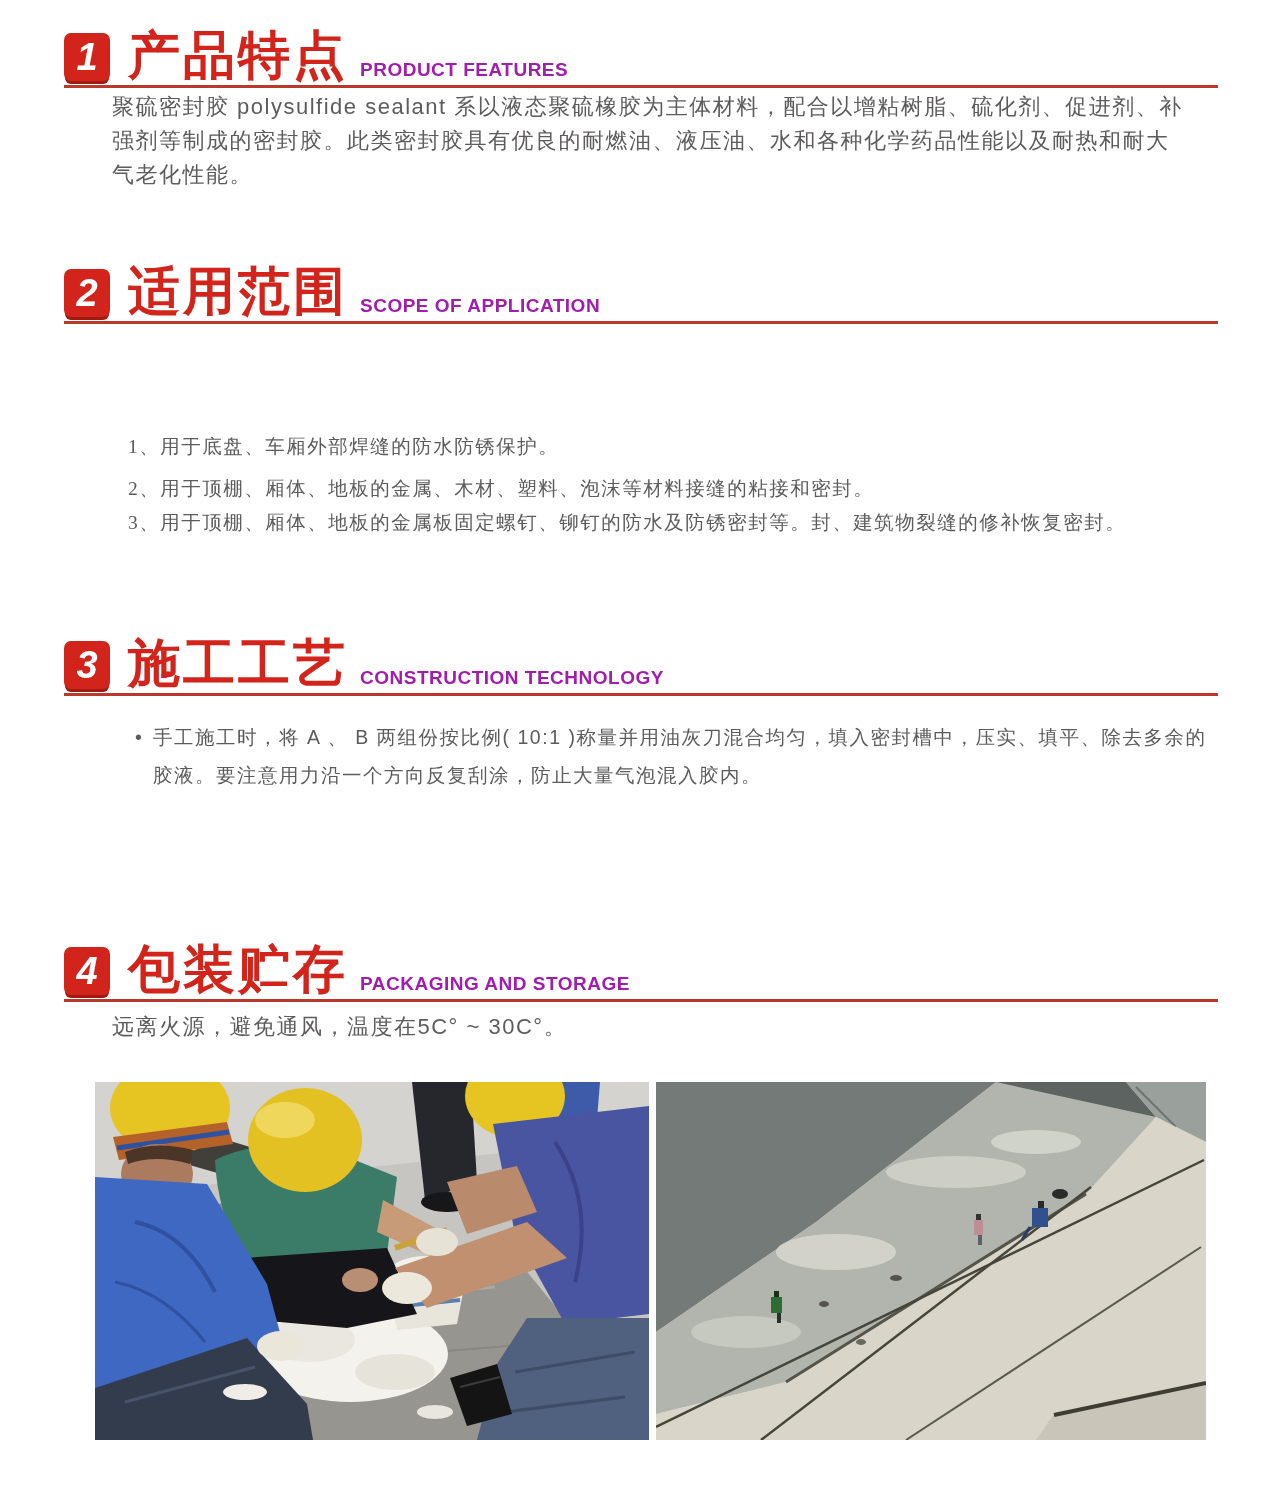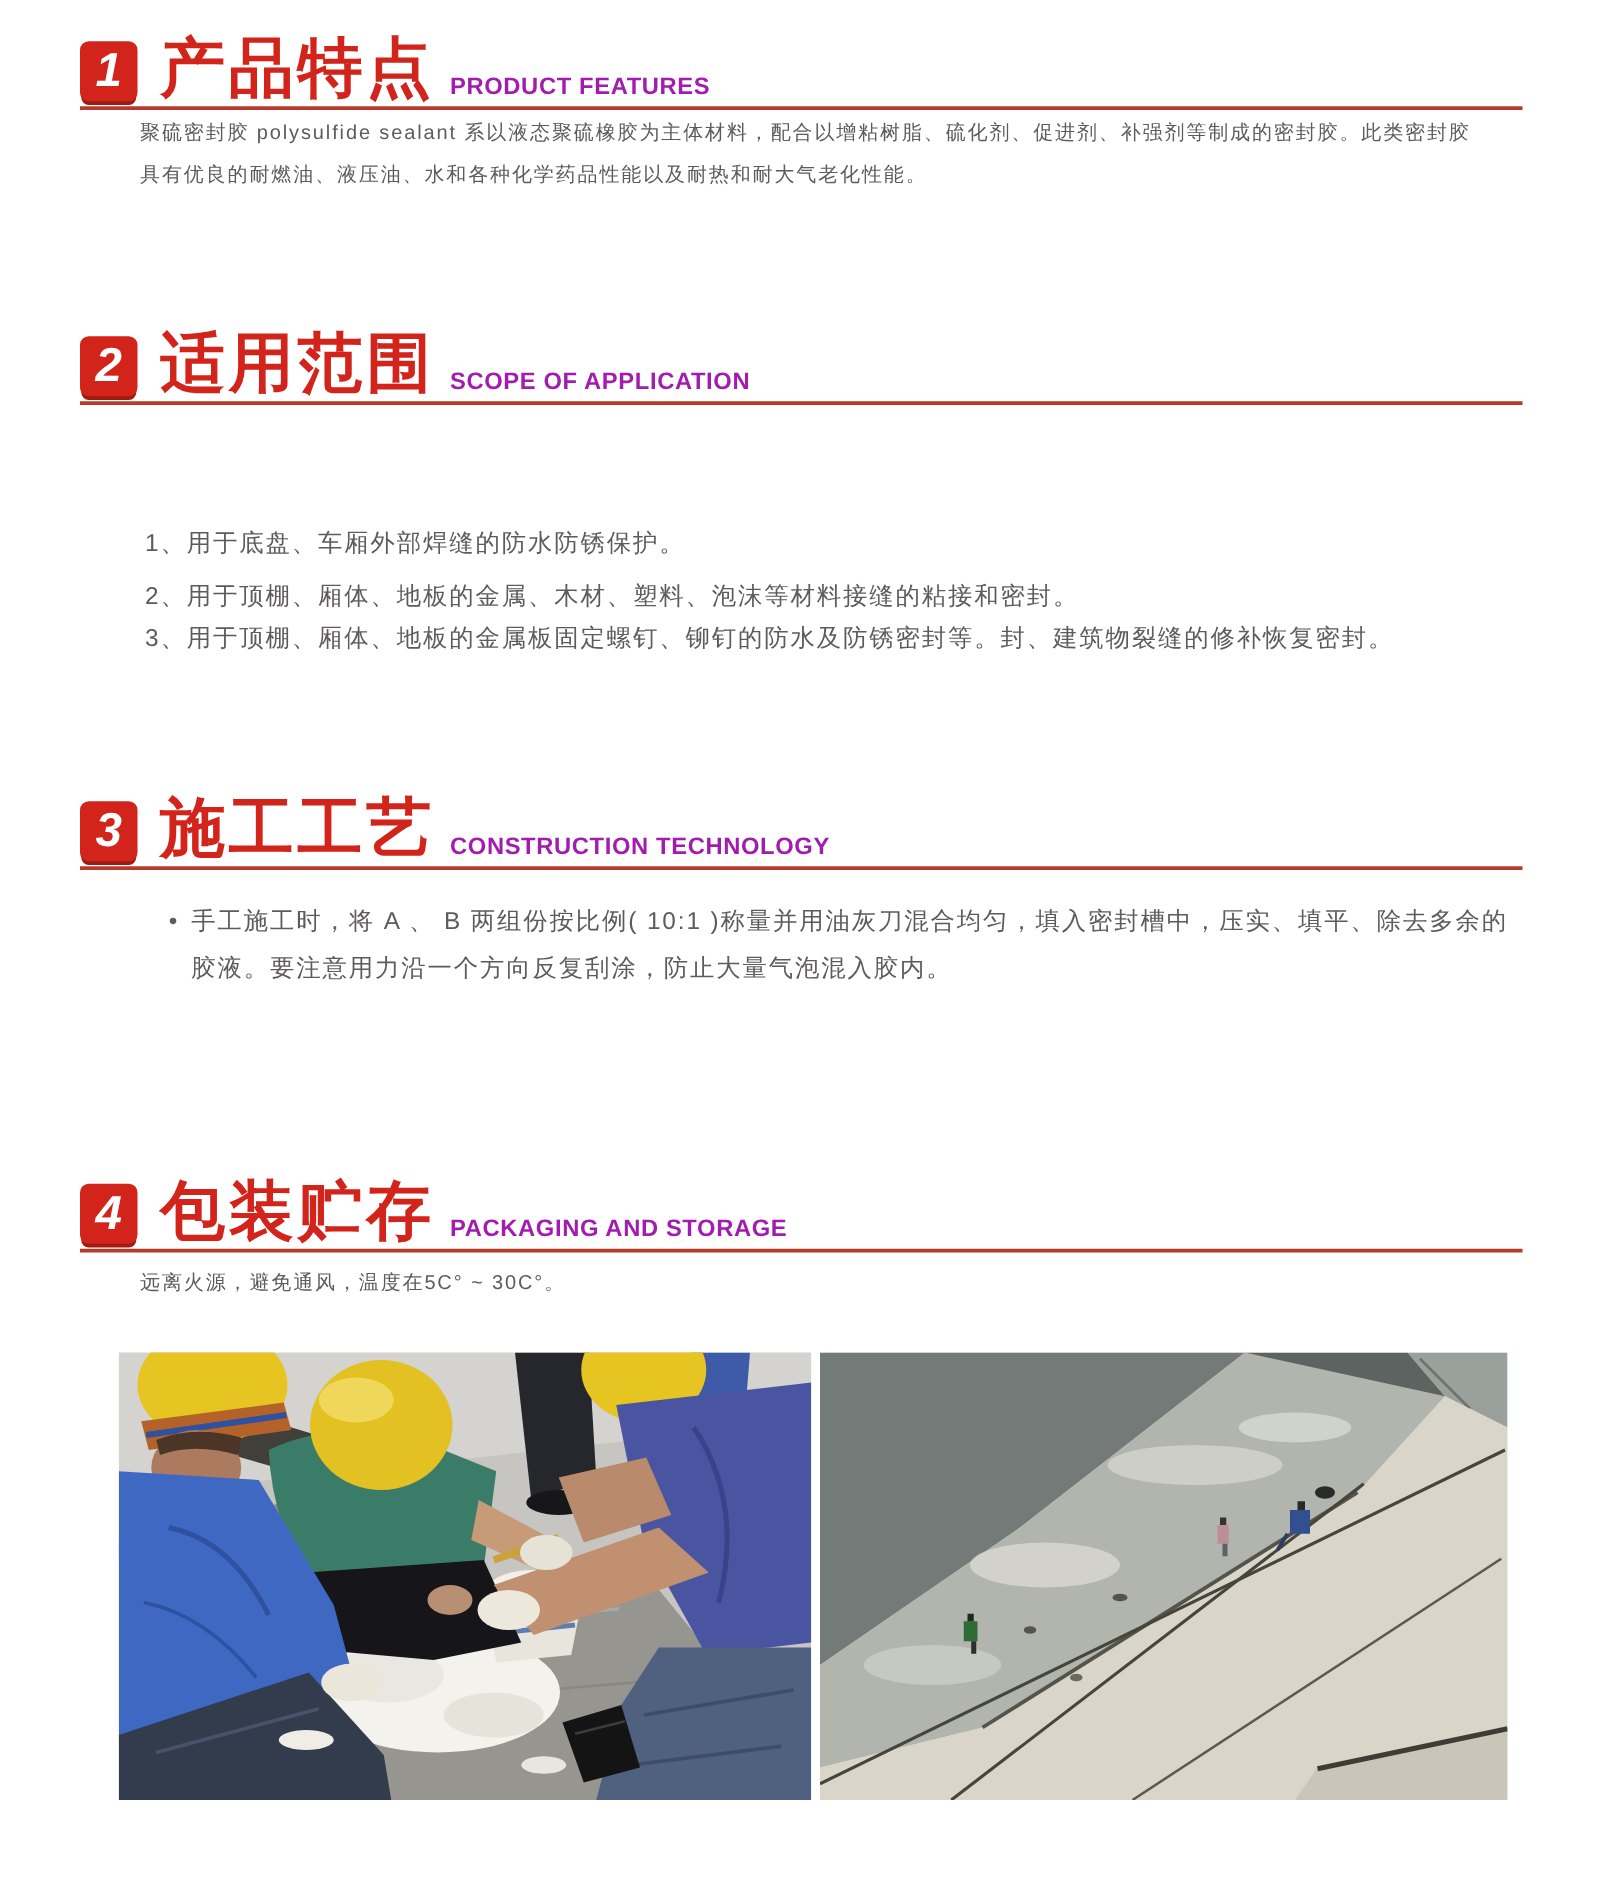--- a/index.html
+++ b/index.html
@@ -25,28 +25,28 @@
     margin-left:18px; line-height:1; white-space:nowrap;margin-top:37px;
   }
   .title-en {
     color:#a21caf; font-size:19px; font-weight:bold; letter-spacing:0.5px;
     margin-left:12px; line-height:1; padding-bottom:2px; white-space:nowrap;
   }
 
   
   .body-text {
     position:absolute; left:112px; width:1080px;
-    color:#5d5b5b; font-size:16px; line-height:34px; letter-spacing:1.5px;
+    color:#5d5b5b; font-size:22px; line-height:34px; letter-spacing:1.5px;
   }
   .lead-text {
     position:absolute; left:112px; width:1080px;
     color:#3f3e3e; font-size:20px; font-weight:bold; line-height:33px; letter-spacing:2px;
   }
-  .num-list { position:absolute; left:112px; width:1080px; margin:4px; padding:0; list-style:none;
-    color:#5d5b5b; font-size:19.5px; line-height:34px; letter-spacing:1.5px; }
+  .num-list { position:absolute; left:112px; width:1080px; margin:16px; padding:0; list-style:none;
+    color:#5d5b5b; font-size:19.5px; line-height:34px; letter-spacing:1.5px;font-family:Liberation Serif, serif; }
   .num-list li:first-child { margin-bottom:8px; }
 
   .bullet-list { position:absolute; left:118px; width:1074px; margin:17px; padding:0; list-style:none;
     color:#5d5b5b; font-size:19.5px; line-height:38px; letter-spacing:1.5px; }
   .bullet-list li { display:flex; }
   .bullet-list li::before { content:"•"; flex:0 0 18px; color:#5d5b5b; }
 
   
   .photo { position:absolute; top:1082px; height:358px; }
   .photo svg { display:block; width:100%; height:100%; }

